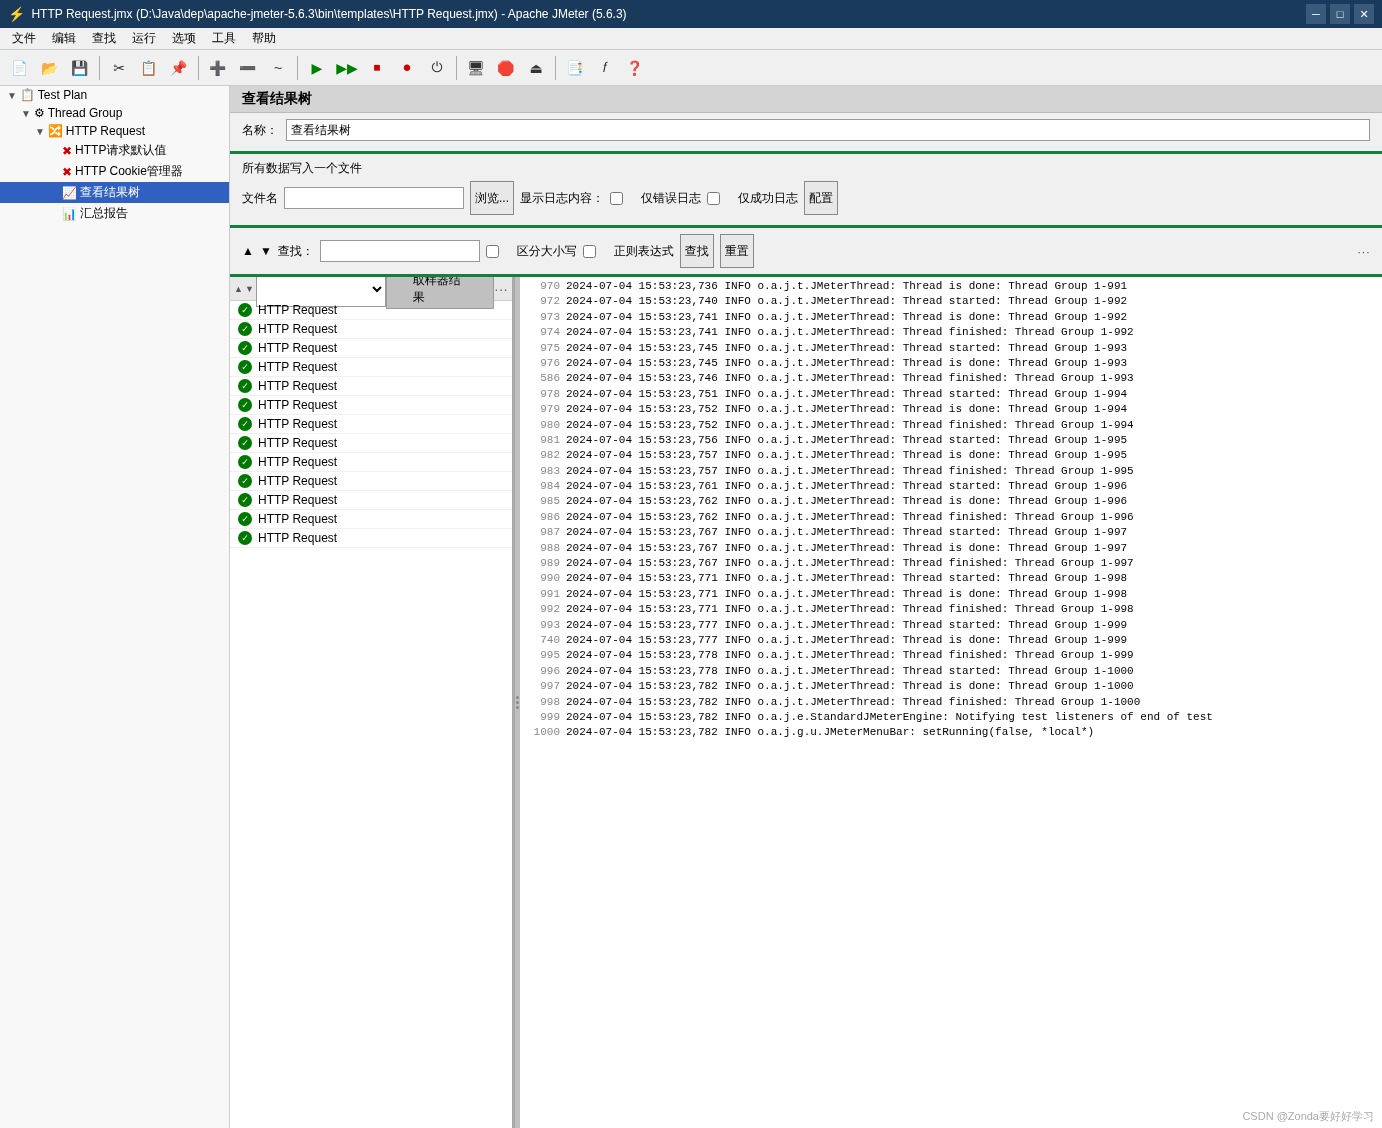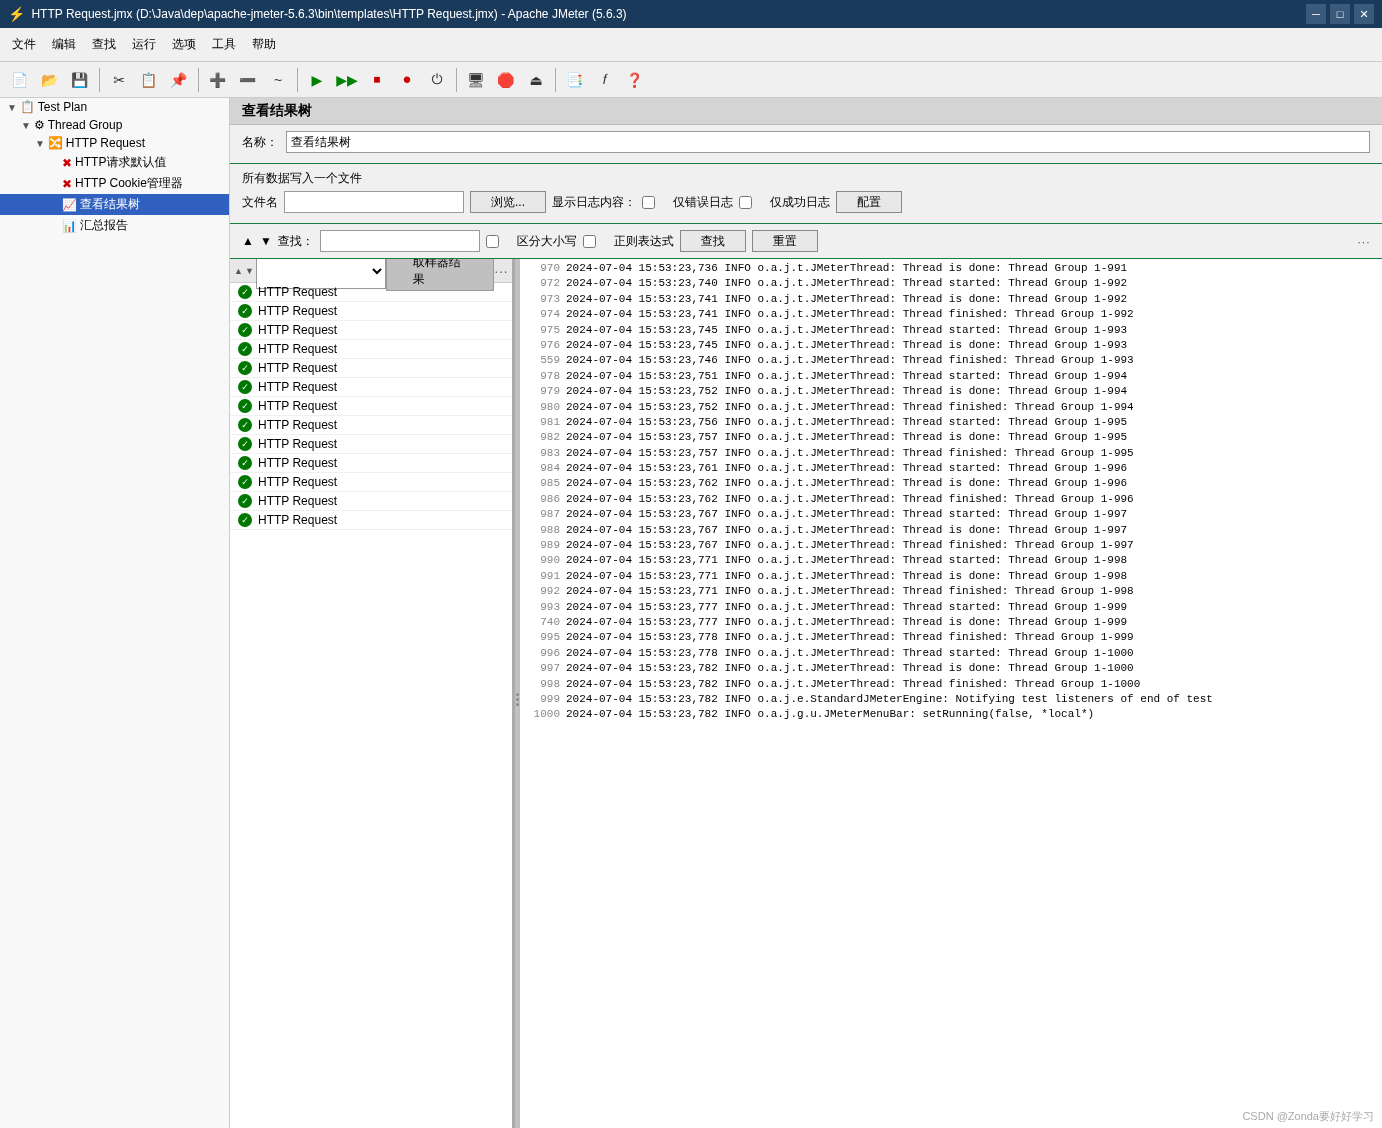--- a/index.html
+++ b/index.html
@@ -30,23 +30,22 @@
       background: #3a5a7c;
       color: white;
       border: none;
       cursor: pointer;
       font-size: 11px;
       display: flex; align-items: center; justify-content: center;
     }
     
     .menu-bar {
       background: #f0f0f0;
-      height: 34px;
-      display: flex;
-      align-items: center;
+      height: 22px;
+      display: flex;
       padding: 0 4px;
       border-bottom: 1px solid #ccc;
     }
     .menu-item {
       padding: 2px 8px;
       cursor: pointer;
       font-size: 12px;
       color: #000;
     }
     
@@ -109,21 +108,21 @@
     .panel-header {
       background: #d4d4d4;
       padding: 4px 12px;
       font-size: 14px;
       font-weight: bold;
       border-bottom: 1px solid #bbb;
     }
     .form-section {
       background: #f0f0f0;
       padding: 6px 12px;
-      border-bottom: 1px solid #15803d;
+      border-bottom: 3px solid #15803d;
     }
     .form-row {
       display: flex;
       align-items: center;
       gap: 8px;
       margin-bottom: 4px;
     }
     .form-label {
       font-size: 12px;
       color: #000;
@@ -154,26 +153,26 @@
     }
     
     .file-write-row {
       display: flex;
       align-items: center;
       gap: 6px;
       font-size: 12px;
       margin-bottom: 4px;
     }
     .btn-sm {
-      padding: 2px 20px;
+      padding: 2px 4px;
       font-size: 12px;
       border: 1px solid #888;
       background: #e8e8e8;
       cursor: pointer;
-      height: 22px;
+      height: 34px;
     }
     
     .search-row {
       display: flex;
       align-items: center;
       gap: 6px;
       font-size: 12px;
     }
     .search-input {
       width: 160px;
@@ -541,21 +540,21 @@
         </div>
       </div>
 
       <div class="log-area" id="log-area">
       <div class="log-line"><span class="log-line-num">970</span>2024-07-04 15:53:23,736 INFO o.a.j.t.JMeterThread: Thread is done: Thread Group 1-991</div>
           <div class="log-line"><span class="log-line-num">972</span>2024-07-04 15:53:23,740 INFO o.a.j.t.JMeterThread: Thread started: Thread Group 1-992</div>
           <div class="log-line"><span class="log-line-num">973</span>2024-07-04 15:53:23,741 INFO o.a.j.t.JMeterThread: Thread is done: Thread Group 1-992</div>
           <div class="log-line"><span class="log-line-num">974</span>2024-07-04 15:53:23,741 INFO o.a.j.t.JMeterThread: Thread finished: Thread Group 1-992</div>
           <div class="log-line"><span class="log-line-num">975</span>2024-07-04 15:53:23,745 INFO o.a.j.t.JMeterThread: Thread started: Thread Group 1-993</div>
           <div class="log-line"><span class="log-line-num">976</span>2024-07-04 15:53:23,745 INFO o.a.j.t.JMeterThread: Thread is done: Thread Group 1-993</div>
-          <div class="log-line"><span class="log-line-num">559</span>2024-07-04 15:53:23,746 INFO o.a.j.t.JMeterThread: Thread finished: Thread Group 1-993</div>
+          <div class="log-line"><span class="log-line-num">586</span>2024-07-04 15:53:23,746 INFO o.a.j.t.JMeterThread: Thread finished: Thread Group 1-993</div>
           <div class="log-line"><span class="log-line-num">978</span>2024-07-04 15:53:23,751 INFO o.a.j.t.JMeterThread: Thread started: Thread Group 1-994</div>
           <div class="log-line"><span class="log-line-num">979</span>2024-07-04 15:53:23,752 INFO o.a.j.t.JMeterThread: Thread is done: Thread Group 1-994</div>
           <div class="log-line"><span class="log-line-num">980</span>2024-07-04 15:53:23,752 INFO o.a.j.t.JMeterThread: Thread finished: Thread Group 1-994</div>
           <div class="log-line"><span class="log-line-num">981</span>2024-07-04 15:53:23,756 INFO o.a.j.t.JMeterThread: Thread started: Thread Group 1-995</div>
           <div class="log-line"><span class="log-line-num">982</span>2024-07-04 15:53:23,757 INFO o.a.j.t.JMeterThread: Thread is done: Thread Group 1-995</div>
           <div class="log-line"><span class="log-line-num">983</span>2024-07-04 15:53:23,757 INFO o.a.j.t.JMeterThread: Thread finished: Thread Group 1-995</div>
           <div class="log-line"><span class="log-line-num">984</span>2024-07-04 15:53:23,761 INFO o.a.j.t.JMeterThread: Thread started: Thread Group 1-996</div>
           <div class="log-line"><span class="log-line-num">985</span>2024-07-04 15:53:23,762 INFO o.a.j.t.JMeterThread: Thread is done: Thread Group 1-996</div>
           <div class="log-line"><span class="log-line-num">986</span>2024-07-04 15:53:23,762 INFO o.a.j.t.JMeterThread: Thread finished: Thread Group 1-996</div>
           <div class="log-line"><span class="log-line-num">987</span>2024-07-04 15:53:23,767 INFO o.a.j.t.JMeterThread: Thread started: Thread Group 1-997</div>

